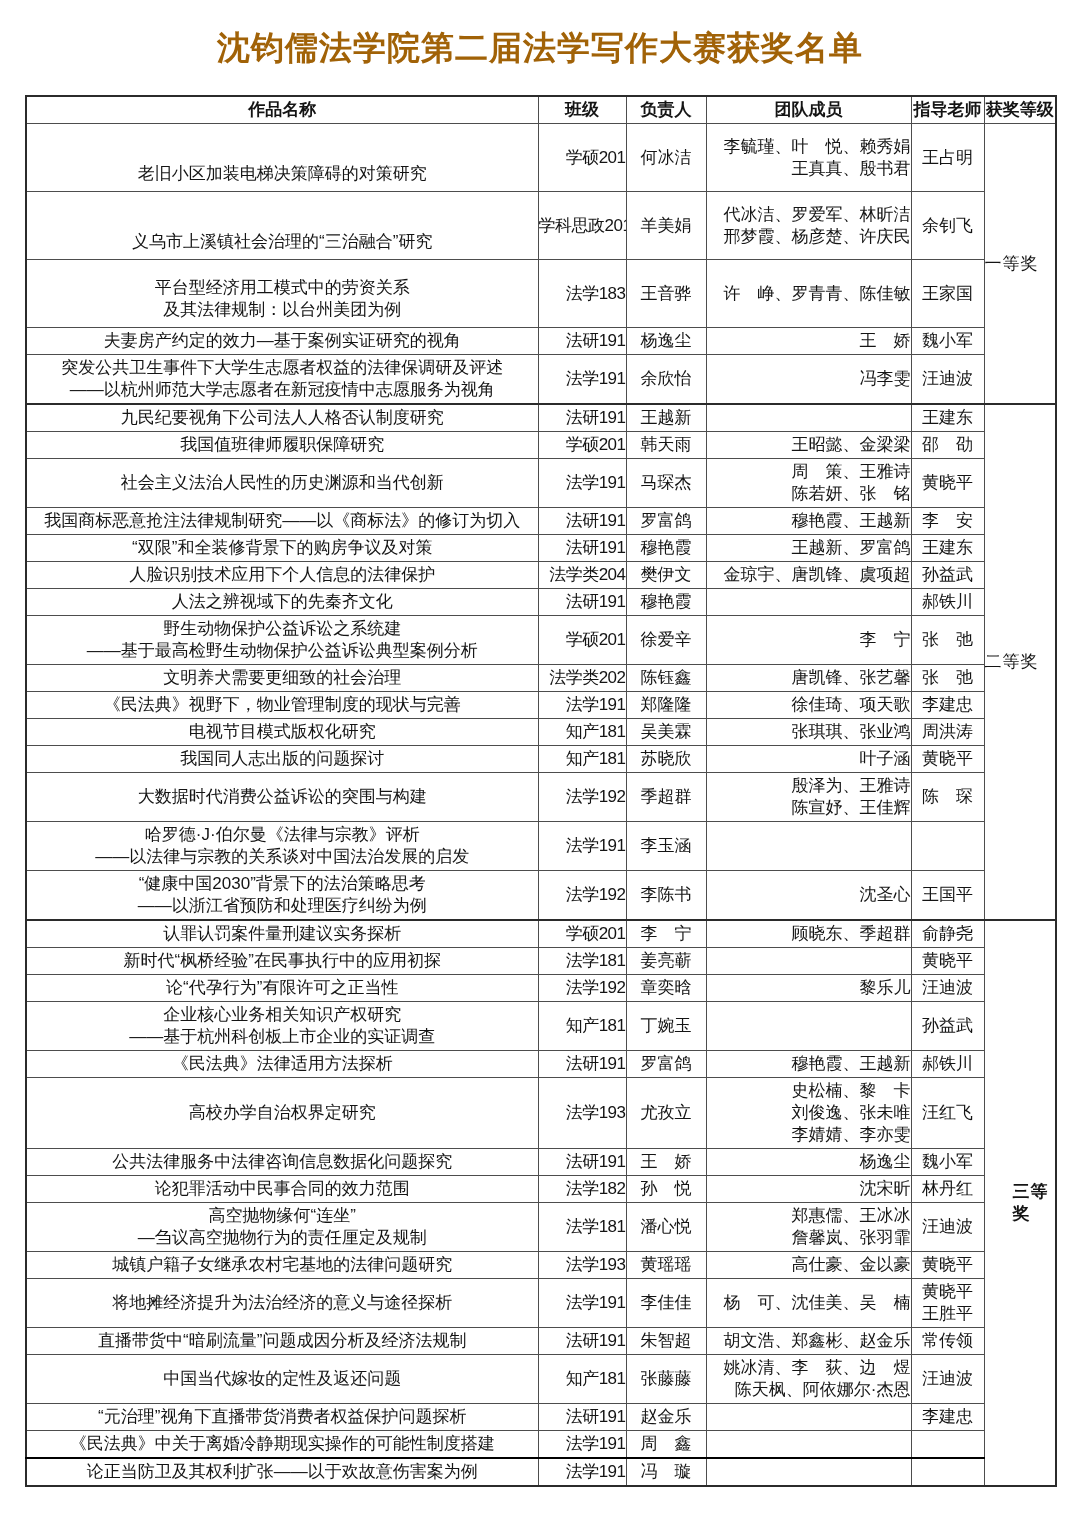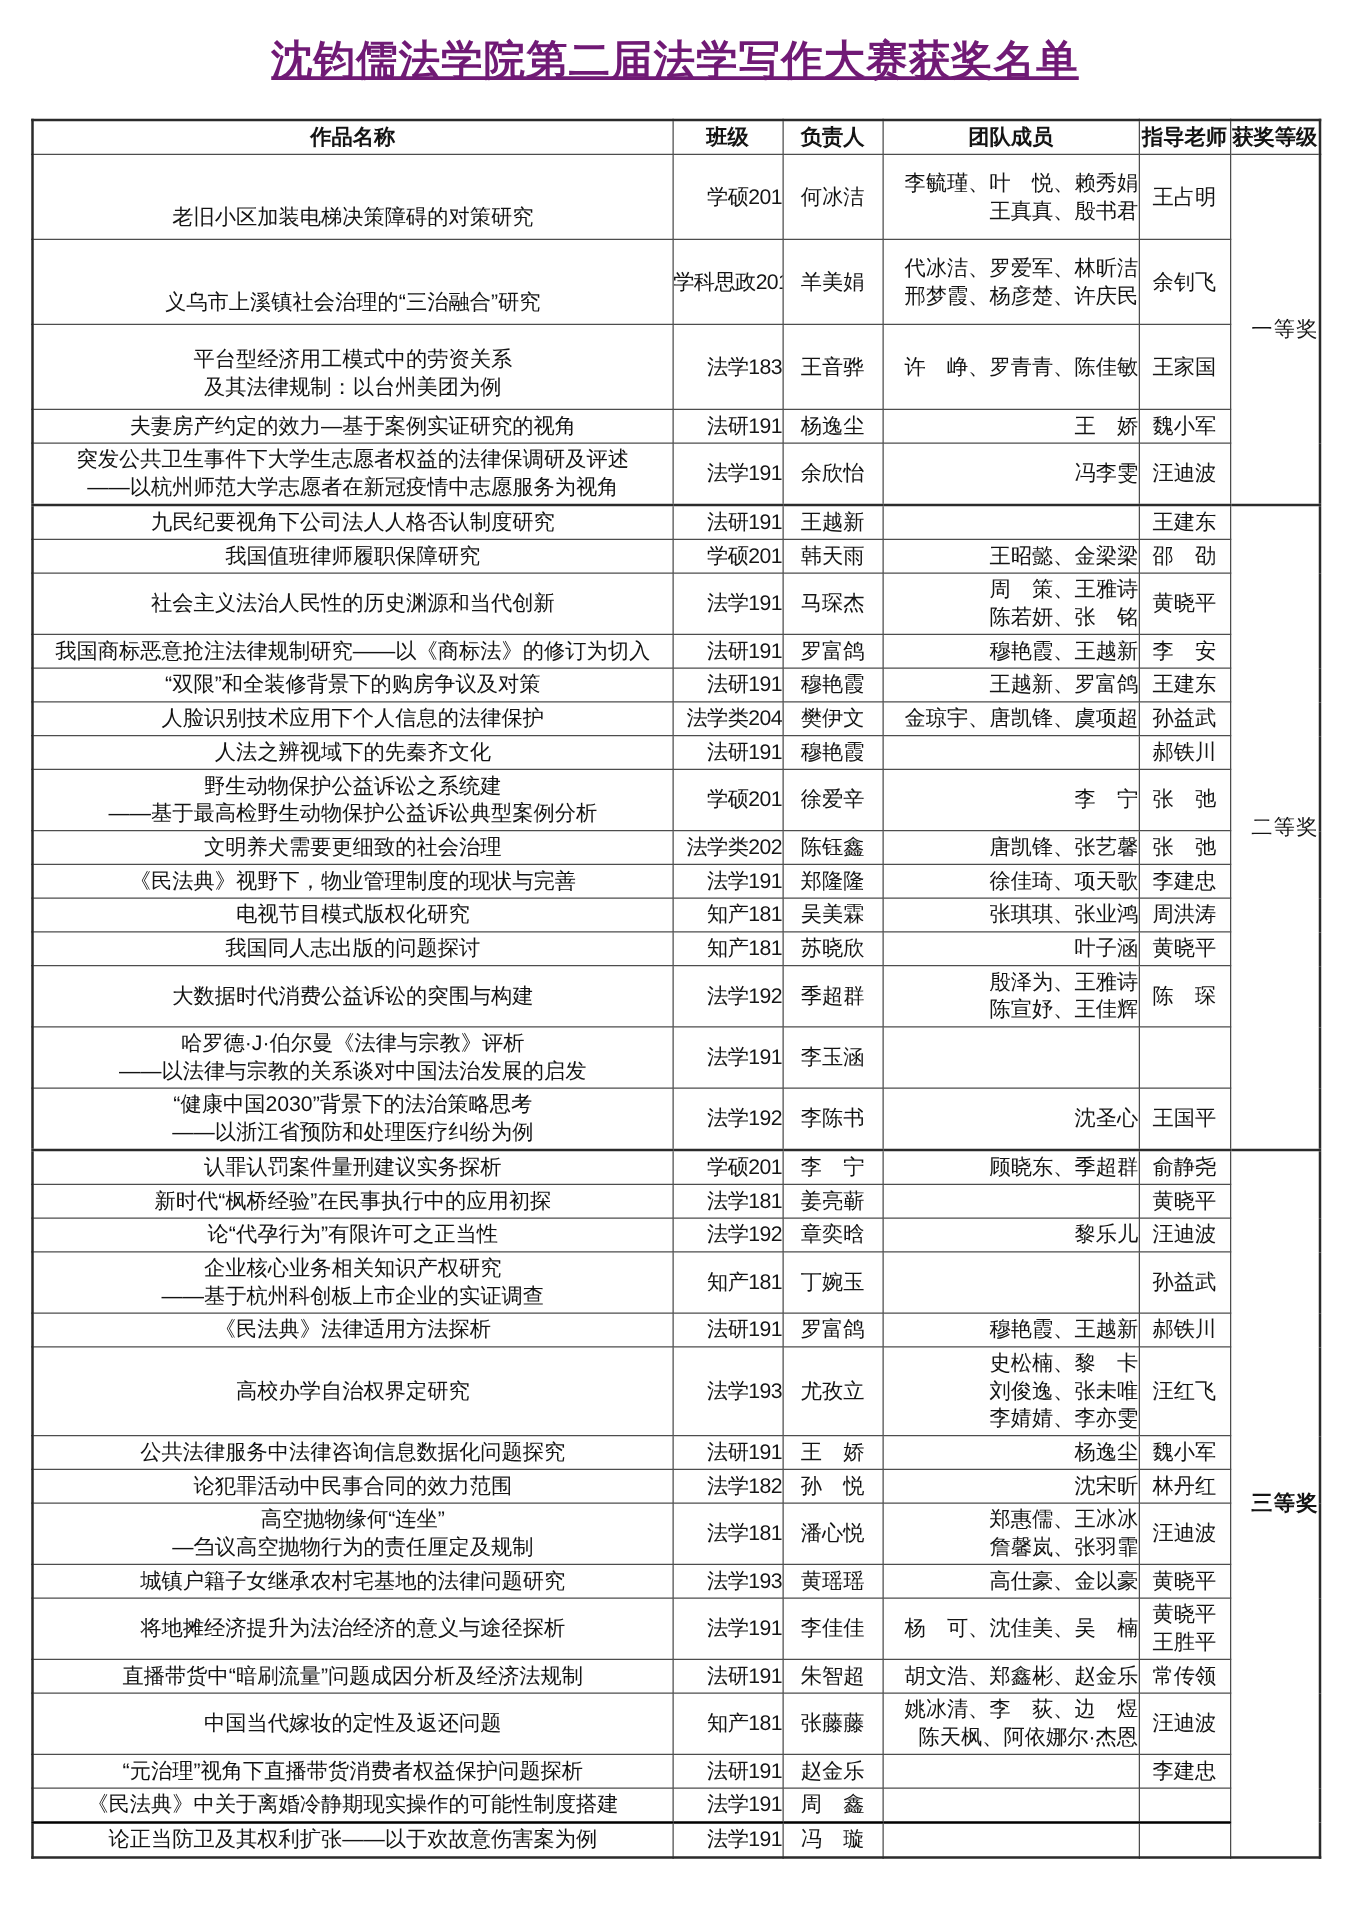--- a/index.html
+++ b/index.html
@@ -9,22 +9,21 @@
     color:#141414;
     -webkit-font-smoothing:antialiased;
   }
   .page-title {
     text-align:center;
     font-size:33px;
     font-weight:bold;
     letter-spacing:1px;
     margin:0;
     padding:26px 0 24px 0;
-    color:#701a75;
-    text-decoration:underline;
+    color:#a16207;
   }
   table.awards {
     border-collapse:collapse;
     table-layout:fixed;
     margin-left:25px;
     width:1030px;
     border:2px solid #2b2b2b;
   }
   table.awards th, table.awards td {
     border:1px solid #4d4d4d;
@@ -41,22 +40,22 @@
     height:22px;
     padding:1px 0;
     border-bottom:2px solid #2b2b2b;
     white-space:nowrap;
   }
   .c-title { text-align:center; padding-left:8px; padding-right:3px; }
   .c-class  { text-align:right; font-size:16px; letter-spacing:-0.5px; white-space:nowrap; }
   .c-leader { text-align:center; white-space:nowrap; }
   .c-members{ text-align:right; padding-left:7px; }
   .c-advisor{ text-align:center; }
-  .c-award  { text-align:right; letter-spacing:1px;margin-left:32px; }
-  .c-award.bold { font-weight:bold; }
+  .c-award  { text-align:left; letter-spacing:1px;margin-left:32px; }
+  .c-award.bold { font-weight:bold;padding-left:28px; }
   tr.tall { height:68px; }
   tr.tall .c-title { vertical-align:bottom; padding-bottom:6px; }
   tr.group-start td { border-top:2px solid #2b2b2b; }
   tr.heavy-bottom td { border-bottom:2px solid #000000; }
 </style>
 </head>
 <body>
 
 <h1 class="page-title">沈钧儒法学院第二届法学写作大赛获奖名单</h1>
 

